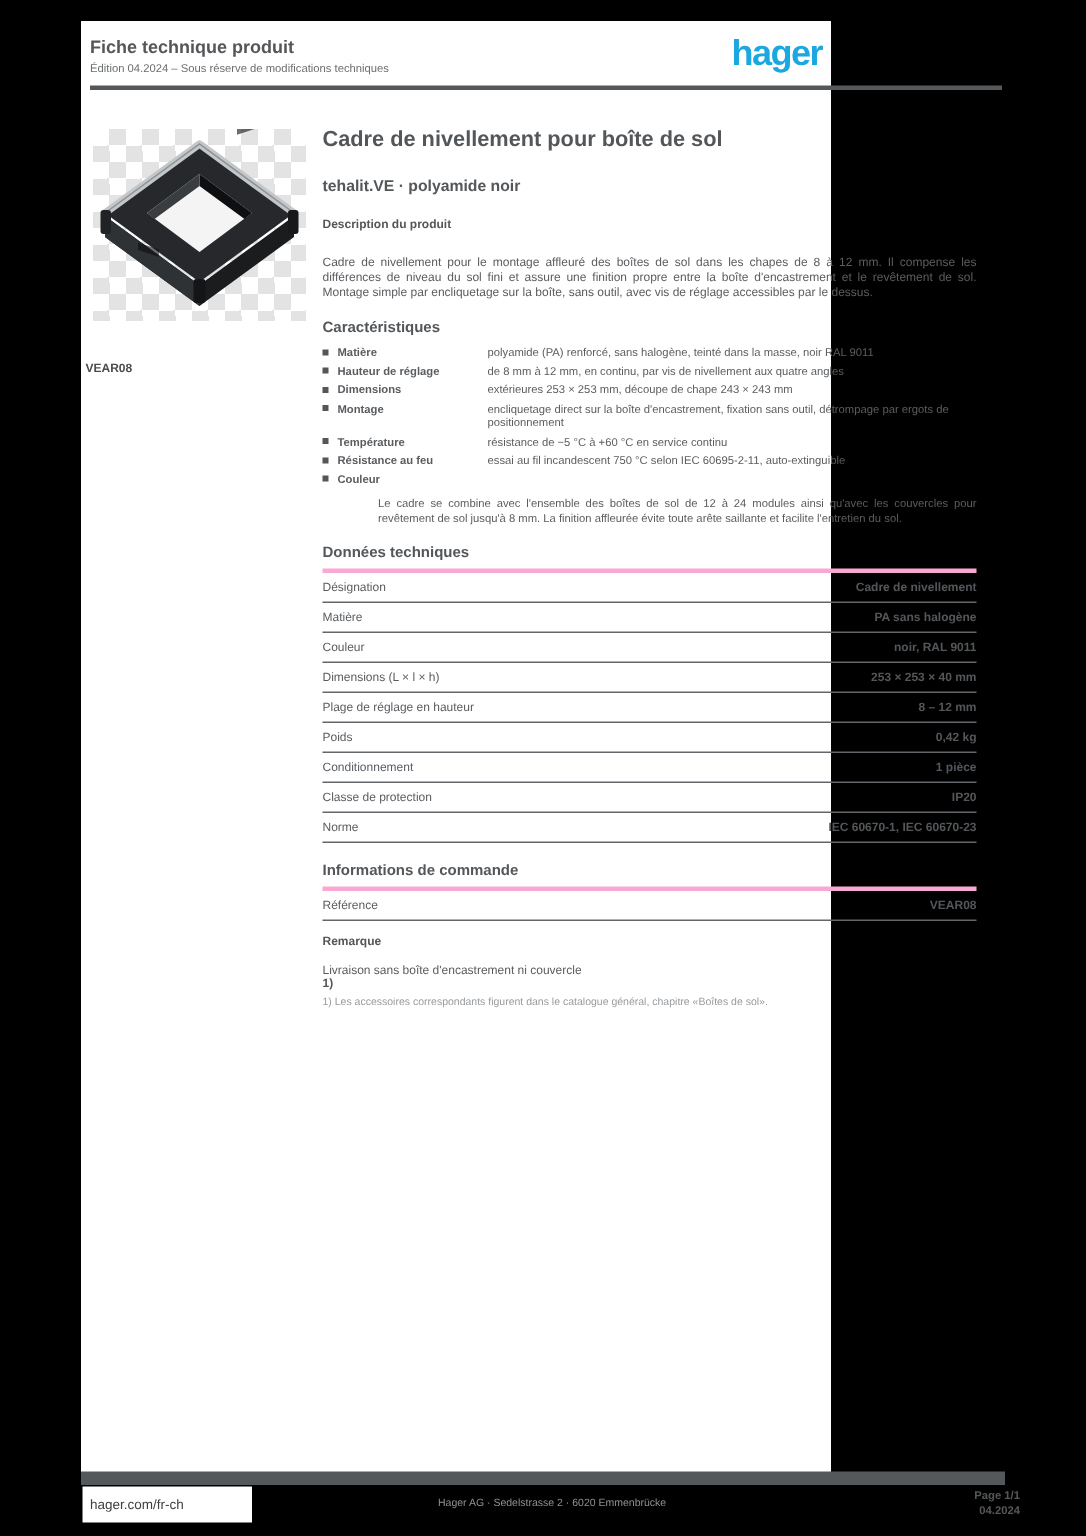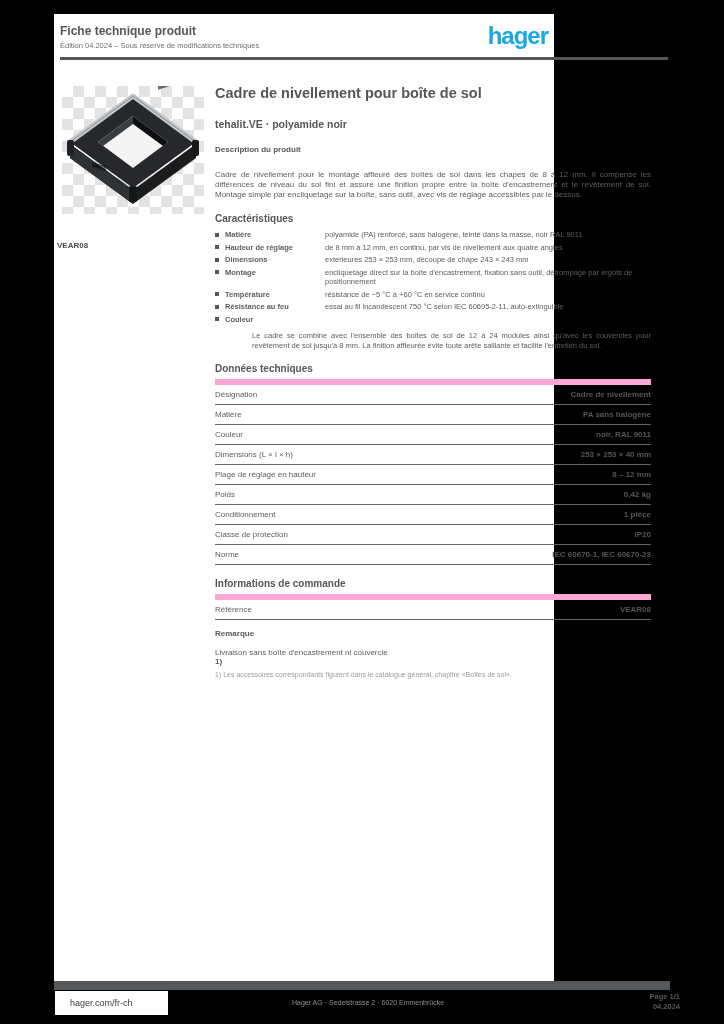--- a/index.html
+++ b/index.html
@@ -32,33 +32,33 @@
   .desc-label{font-size:8px;font-weight:bold;color:#54575a;margin-top:15px;}
   .desc{font-size:8px;line-height:10px;text-align:justify;color:#5a5d60;margin-top:16px;}
   .sec-heading{font-size:10px;font-weight:bold;color:#54575a;margin-top:13px;}
   
   .char-list{margin-top:6px;}
   .char-item{display:grid;grid-template-columns:10px 100px 1fr;font-size:7.5px;line-height:9.5px;color:#5a5d60;margin-bottom:3px;}
   .bullet{width:4px;height:4px;background:#54575a;margin-top:2.5px;}
   .char-label{font-weight:bold;padding-right:6px;}
   .char-note{font-size:7.5px;line-height:9.5px;text-align:justify;color:#5a5d60;margin-top:7px;margin-left:37px;}
   
-  .data-table{margin-top:5px;border-top:6px solid #f9a8d4;}
+  .data-table{margin-top:5px;border-top:3px solid #f9a8d4;}
   .t-row{display:flex;justify-content:space-between;align-items:flex-end;
          border-bottom:1px solid #63666a;padding:5px 0 5px 0;}
   .t-label{font-size:8px;color:#5a5d60;}
   .t-value{font-size:8px;font-weight:bold;color:#54575a;text-align:center;}
   .note-label{font-size:8px;font-weight:bold;color:#54575a;margin-top:9px;}
   .note-row{display:flex;justify-content:space-between;font-size:8px;color:#5a5d60;margin-top:10px;flex-direction:column;}
   .note-marker{font-weight:bold;color:#54575a;}
   .footnote{font-size:7px;line-height:9px;color:#989b9e;margin-top:4px;}
   
   .footer-rule{position:absolute;left:54px;top:981px;width:616px;height:9px;background:#55585a;}
   .footer-url-box{position:absolute;left:55px;top:991px;width:113px;height:24px;background:#ffffff;
-                  display:flex;align-items:center;padding-left:15px;box-sizing:border-box;}
+                  display:flex;align-items:center;padding-left:5px;box-sizing:border-box;}
   .footer-url{font-size:9px;color:#3d4043;text-decoration:none;}
   .footer-company{position:absolute;left:292px;top:999px;font-size:7px;color:#8d9093;}
   .footer-right{position:absolute;right:44px;top:992px;text-align:right;font-size:7.5px;font-weight:bold;
                 color:#55585a;line-height:10px;}
 </style>
 </head>
 <body>
 
 <div class="page">
 

